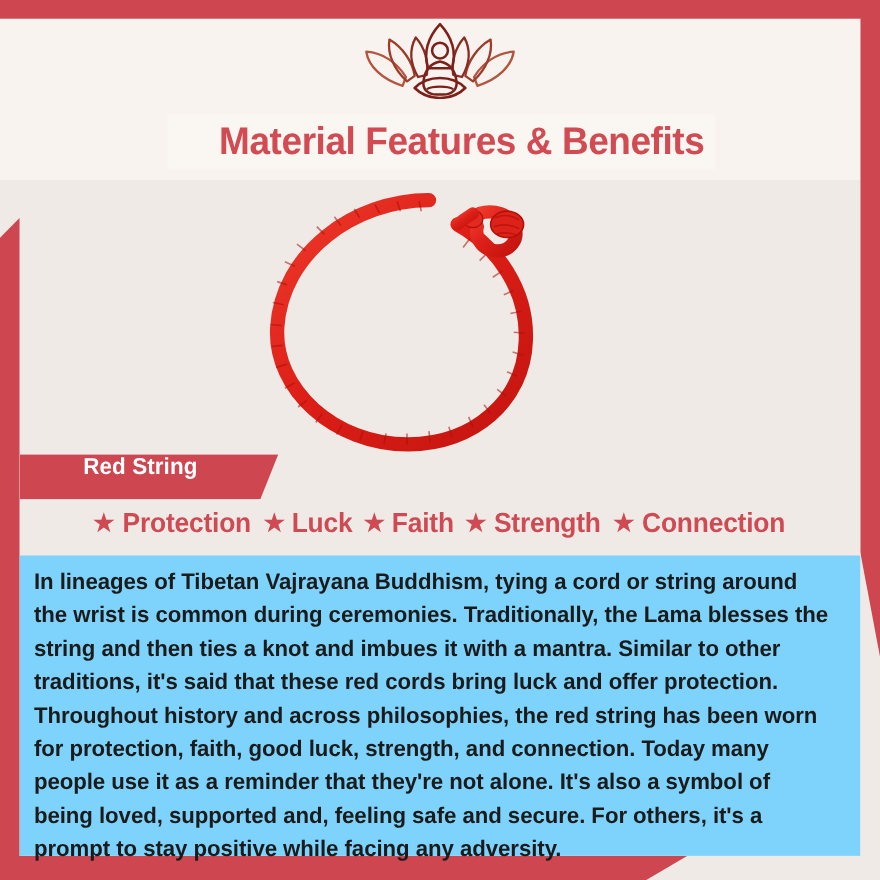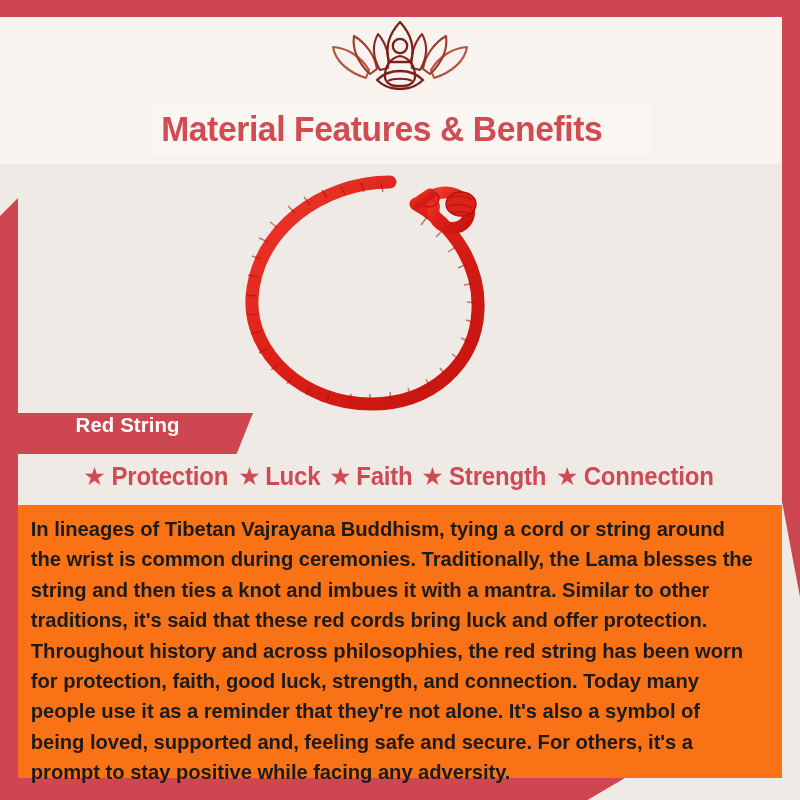--- a/index.html
+++ b/index.html
@@ -83,21 +83,21 @@
   }
 
   
   .title-band {
     position: absolute;
     left: 152px; top: 104px;
     width: 498px; height: 50px;
     background: #faf6f2;
     display: flex;
     align-items: center;
-    justify-content: flex-start;
+    justify-content: flex-end;
   }
   .title-text {
     font-family: "Liberation Sans Narrow", "Liberation Sans", sans-serif;
     font-weight: 700;
     font-size: 35px;
     color: #d24a52;
     letter-spacing: -0.4px;
     transform: scaleX(0.96);
     white-space: nowrap;
   }
@@ -164,21 +164,21 @@
     color: #cf4a53;
     letter-spacing: -0.2px;
     transform: scaleX(0.96);
   }
 
   
   .copy-panel {
     position: absolute;
     left: 18px; top: 505px;
     width: 764px; height: 273px;
-    background: #f97316;
+    background: #7dd3fc;
   }
   .copy-text {
     margin: 0;
     padding: 9px 18px 0 13px;
     font-family: "Liberation Sans Narrow", "Liberation Sans", sans-serif;
     font-weight: 700;
     font-size: 20.5px;
     line-height: 30.4px;
     color: #1b1b1b;
     letter-spacing: -0.05px;

